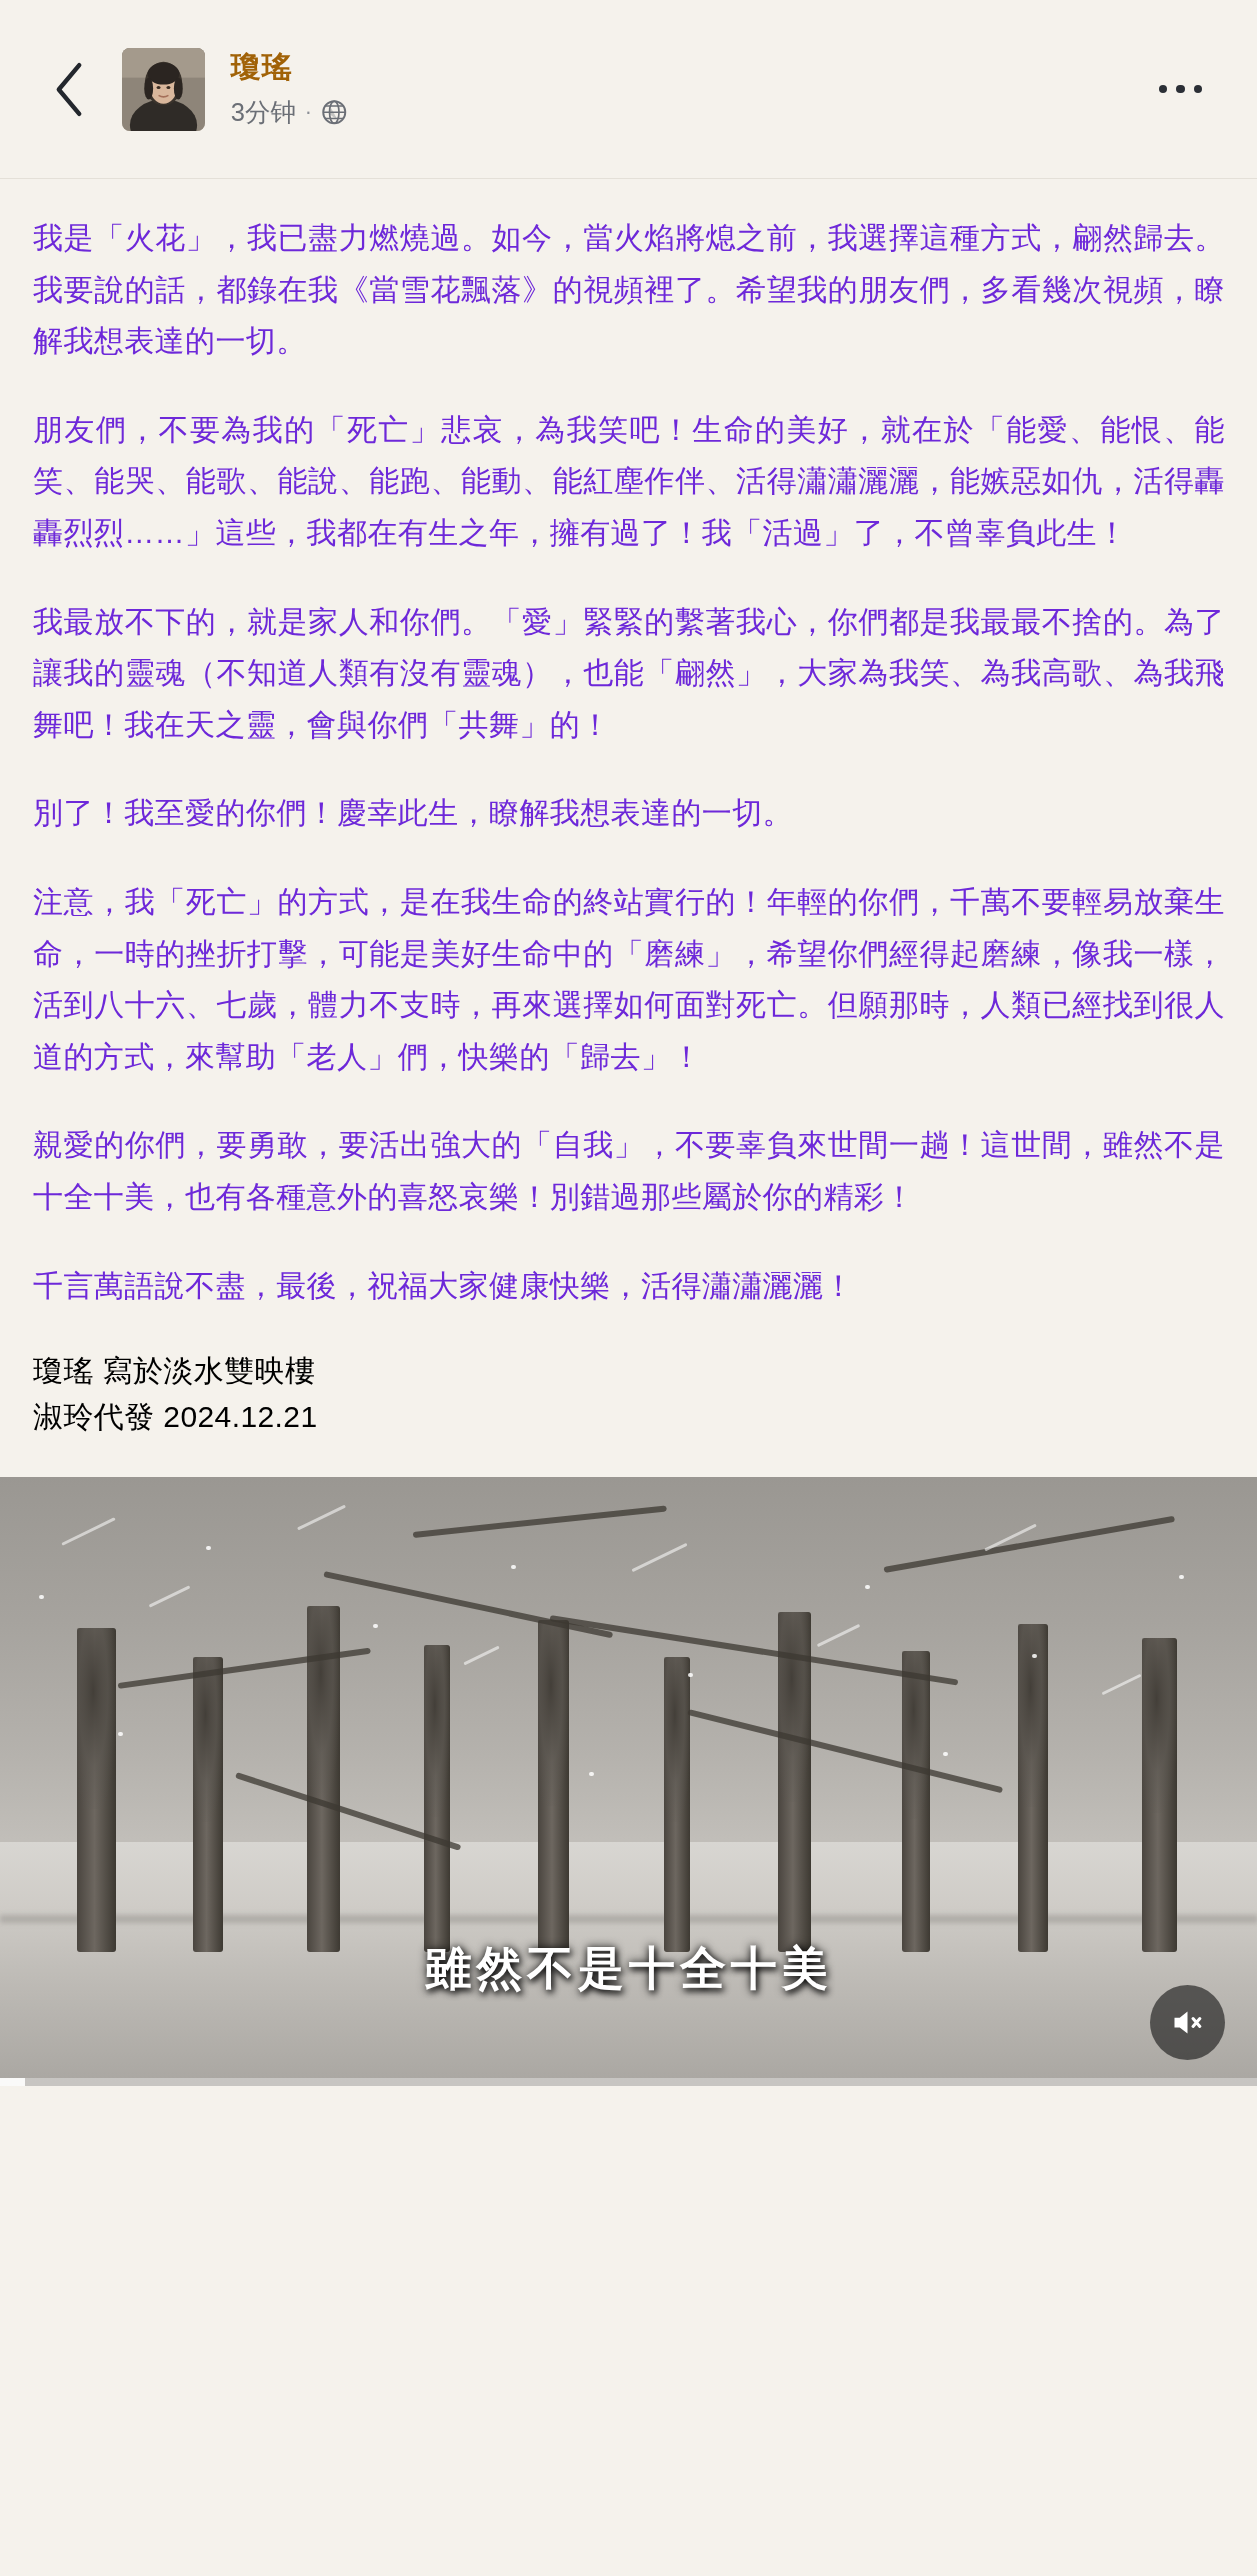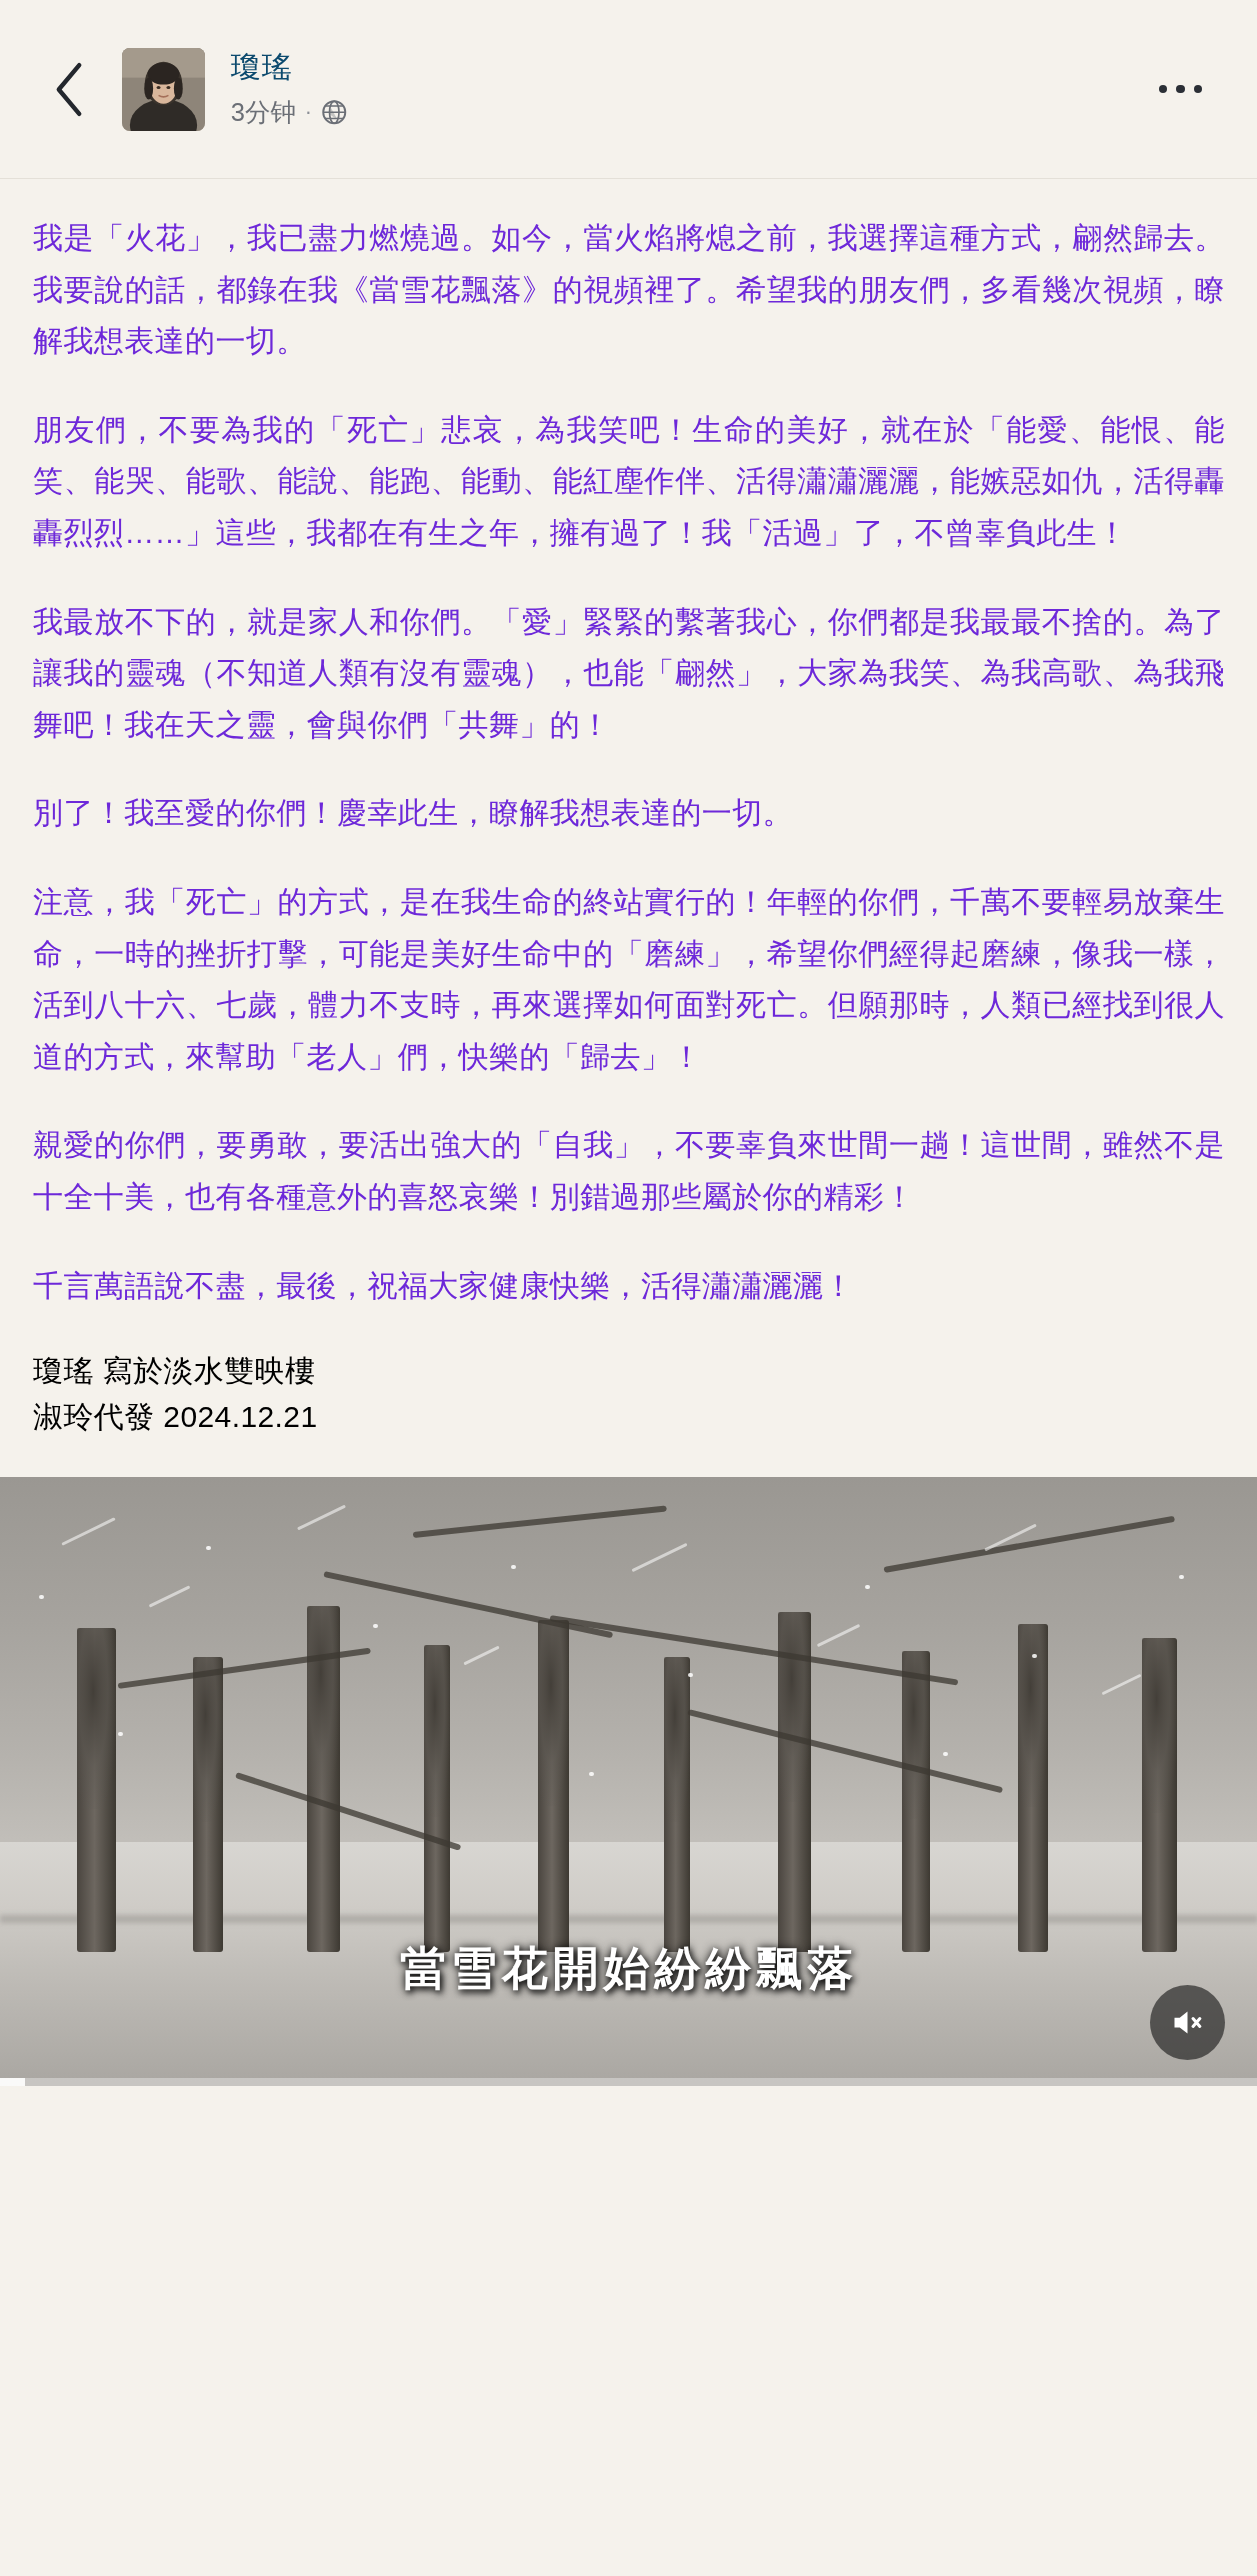--- a/index.html
+++ b/index.html
@@ -41,22 +41,22 @@
     overflow: hidden;
     margin-left: 13.8px;
     flex: 0 0 auto;
     background: #b9b0a4;
     position: relative;
   }
   .avatar-art { position: absolute; inset: 0; }
   .ident { margin-left: 25.5px; flex: 1 1 auto; min-width: 0; }
   .uname {
     font-size: 30px;
-    font-weight: normal;
-    color: #0c4a6e;
+    font-weight: bold;
+    color: #a16207;
     letter-spacing: 1px;
     line-height: 1.25;
   }
   .meta {
     display: flex;
     align-items: center;
     gap: 8.8px;
     margin-top: 8.8px;
     font-size: 25.5px;
     color: #6b6f76;
@@ -312,21 +312,21 @@
       <div class="flake" style="left:511px; top:88px;"></div>
       <div class="flake" style="left:688px; top:196px;"></div>
       <div class="flake" style="left:865px; top:108px;"></div>
       <div class="flake" style="left:1032px;top:177px;"></div>
       <div class="flake" style="left:1179px;top:98px;"></div>
       <div class="flake" style="left:118px; top:255px;"></div>
       <div class="flake" style="left:589px; top:295px;"></div>
       <div class="flake" style="left:943px; top:275px;"></div>
     </div>
 
-    <div class="caption">當雪花開始紛紛飄落</div>
+    <div class="caption">雖然不是十全十美</div>
 
     <div class="mute-btn">
       <svg width="39" height="39" viewBox="0 0 24 24" aria-hidden="true">
         <path d="M4 9h3.2L12 5.2v13.6L7.2 15H4z" fill="#ffffff"></path>
         <path d="M15.4 9.6l4.2 4.8M19.6 9.6l-4.2 4.8" stroke="#ffffff" stroke-width="1.9" stroke-linecap="round" fill="none"></path>
       </svg>
     </div>
 
     <div class="progress">
       <div class="fill" style="width: 2%;"></div>

